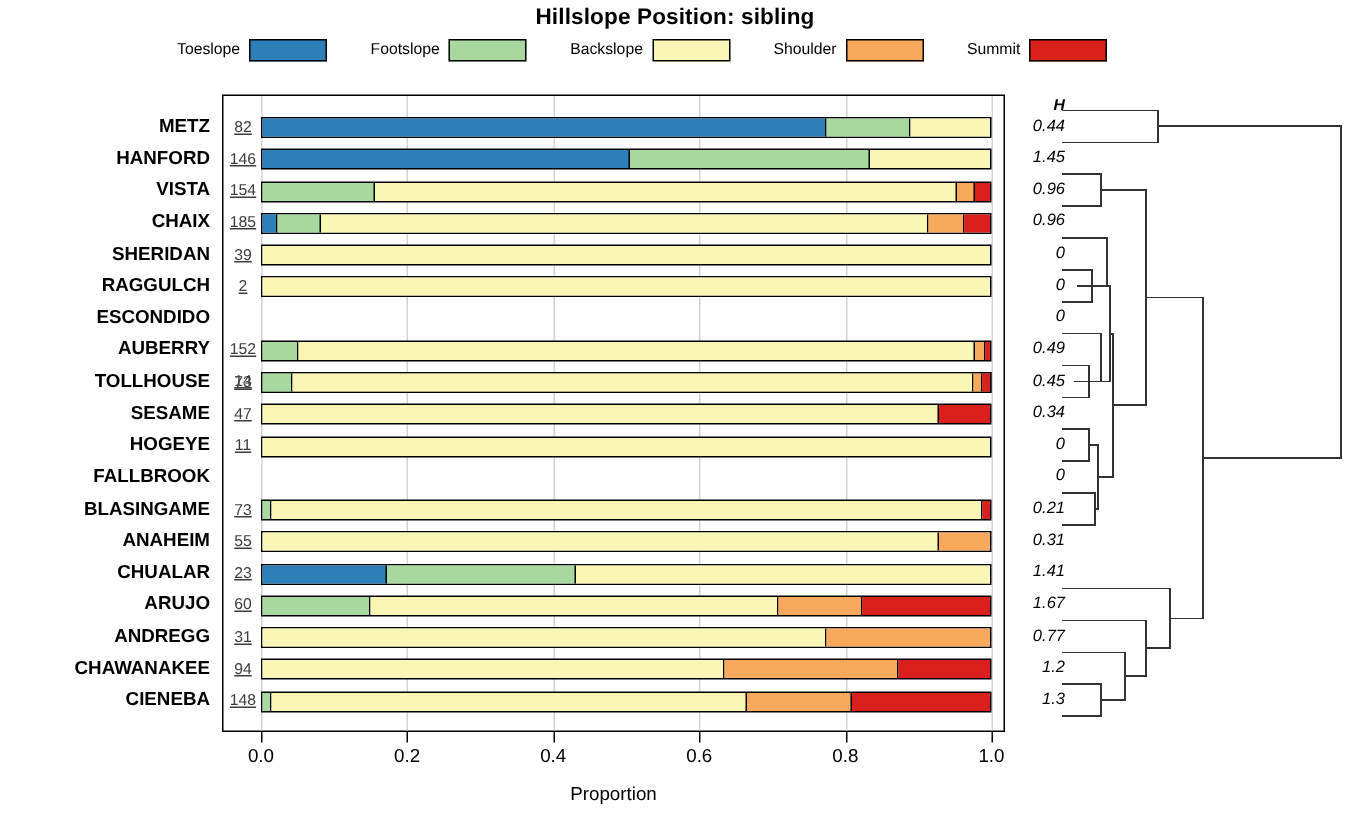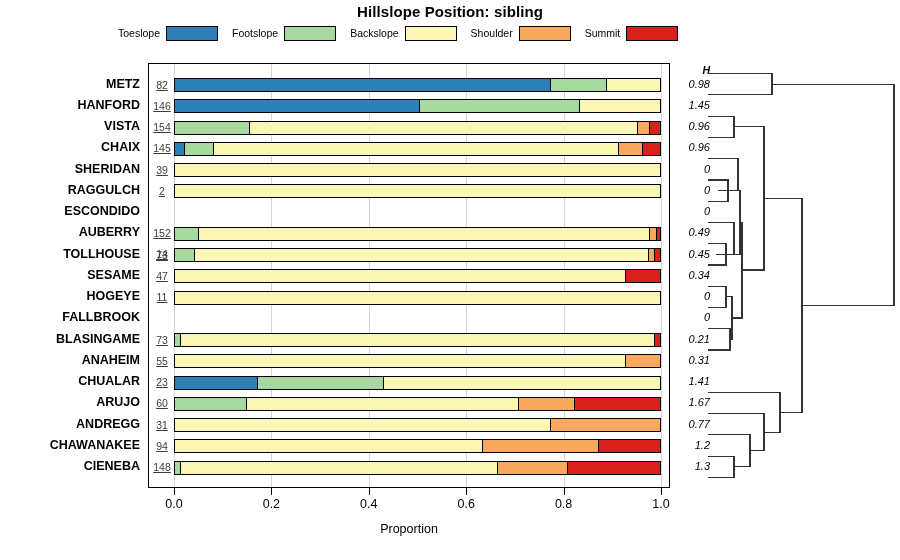--- a/index.html
+++ b/index.html
@@ -36,20 +36,21 @@
   
   .legend {
     position: absolute;
     left: 118px;
     top: 24px;
     width: 600px;
     height: 18px;
     display: flex;
     align-items: center;
     justify-content: flex-start;
+    gap: 15px;
   }
   .legend-entry {
     display: flex;
     align-items: center;
     margin-right: 14px;
   }
   .legend-label {
     font-size: 10.5px;
     margin-right: 6px;
     white-space: nowrap;
@@ -319,21 +320,21 @@
           <div class="row" style="top: 53.125px;">
             <div class="row-n">154</div>
             <div class="bar">
               <div class="seg" style="background: rgb(168, 216, 160); width: 15.5%;"></div>
               <div class="seg" style="background: rgb(250, 247, 182); width: 80%;"></div>
               <div class="seg" style="background: rgb(248, 169, 92); width: 2.5%;"></div>
               <div class="seg" style="background: rgb(217, 32, 28); width: 2%; border-right: none;"></div>
             </div>
           </div>
           <div class="row" style="top: 74.375px;">
-            <div class="row-n">145</div>
+            <div class="row-n">185</div>
             <div class="bar">
               <div class="seg" style="background: rgb(46, 127, 184); width: 2%;"></div>
               <div class="seg" style="background: rgb(168, 216, 160); width: 6%;"></div>
               <div class="seg" style="background: rgb(250, 247, 182); width: 83.5%;"></div>
               <div class="seg" style="background: rgb(248, 169, 92); width: 5%;"></div>
               <div class="seg" style="background: rgb(217, 32, 28); width: 3.5%; border-right: none;"></div>
             </div>
           </div>
           <div class="row" style="top: 95.625px;">
             <div class="row-n">39</div>
@@ -438,21 +439,21 @@
               <div class="seg" style="background: rgb(250, 247, 182); width: 65.3%;"></div>
               <div class="seg" style="background: rgb(248, 169, 92); width: 14.5%;"></div>
               <div class="seg" style="background: rgb(217, 32, 28); width: 19%; border-right: none;"></div>
             </div>
           </div>
         </div>
     </div>
   </div>
 
   <div class="hcol" id="hcol">
-      <div class="hval" style="top: 10.625px;">0.98</div>
+      <div class="hval" style="top: 10.625px;">0.44</div>
       <div class="hval" style="top: 31.875px;">1.45</div>
       <div class="hval" style="top: 53.125px;">0.96</div>
       <div class="hval" style="top: 74.375px;">0.96</div>
       <div class="hval" style="top: 95.625px;">0</div>
       <div class="hval" style="top: 116.875px;">0</div>
       <div class="hval" style="top: 138.125px;">0</div>
       <div class="hval" style="top: 159.375px;">0.49</div>
       <div class="hval" style="top: 180.625px;">0.45</div>
       <div class="hval" style="top: 201.875px;">0.34</div>
       <div class="hval" style="top: 223.125px;">0</div>

